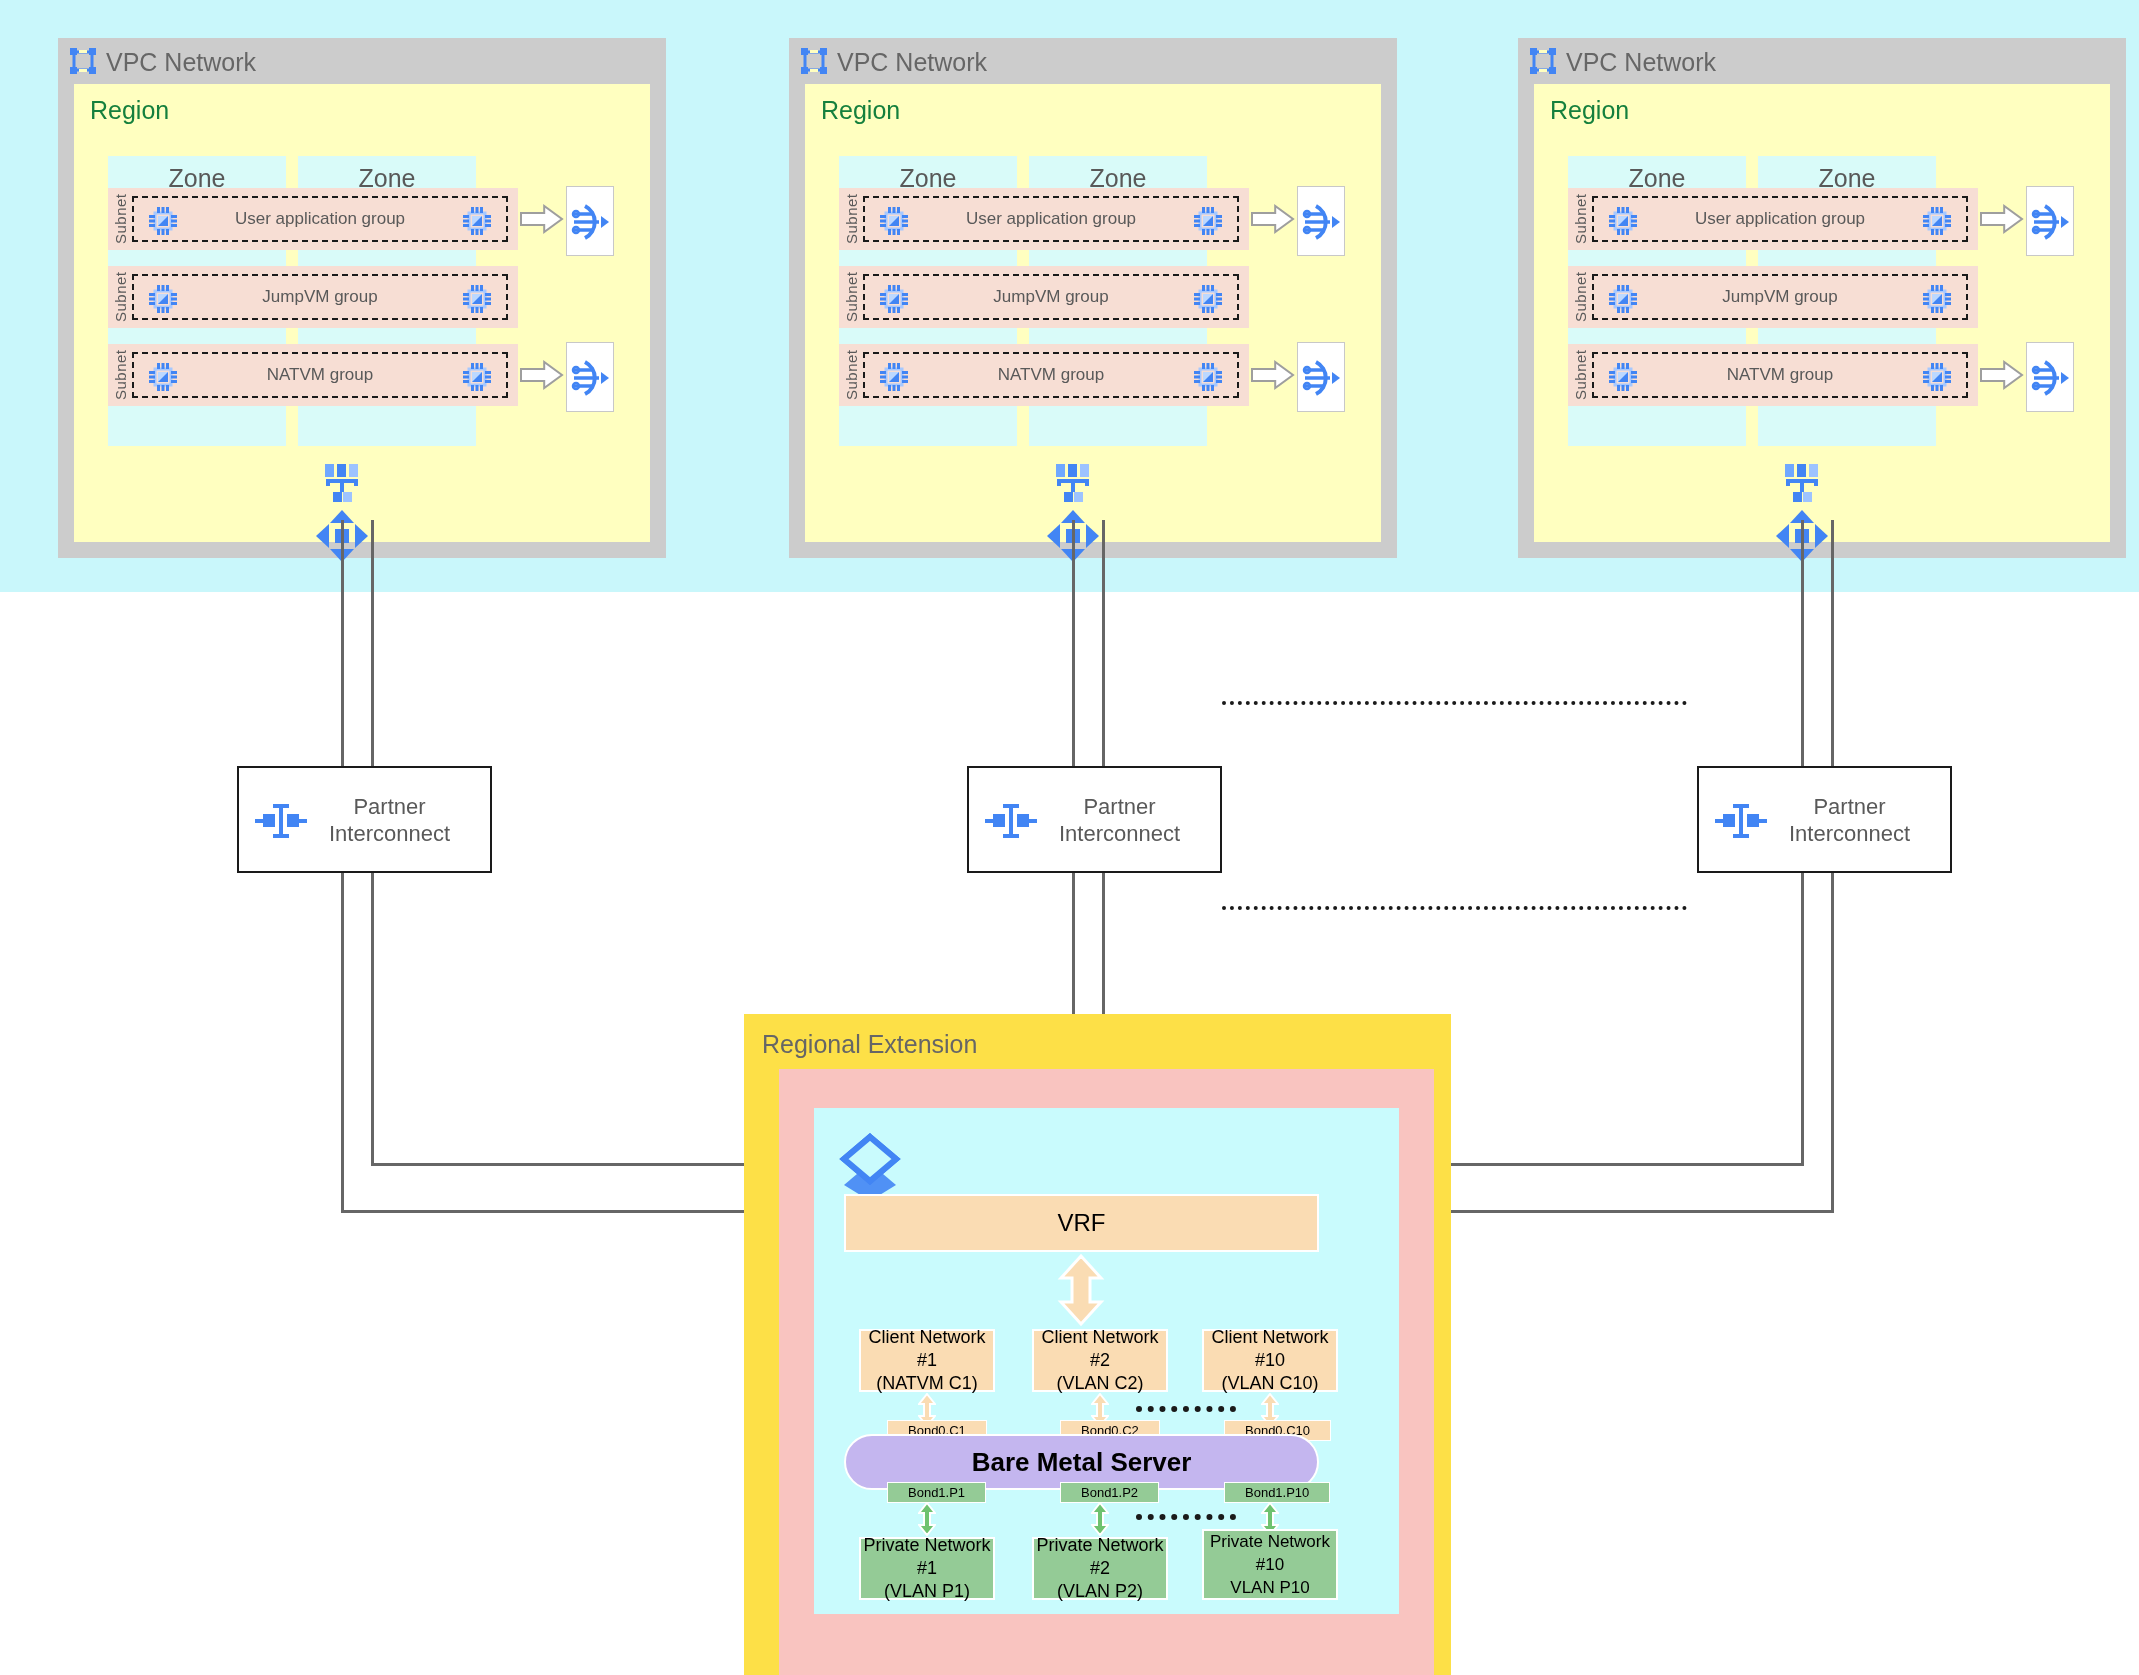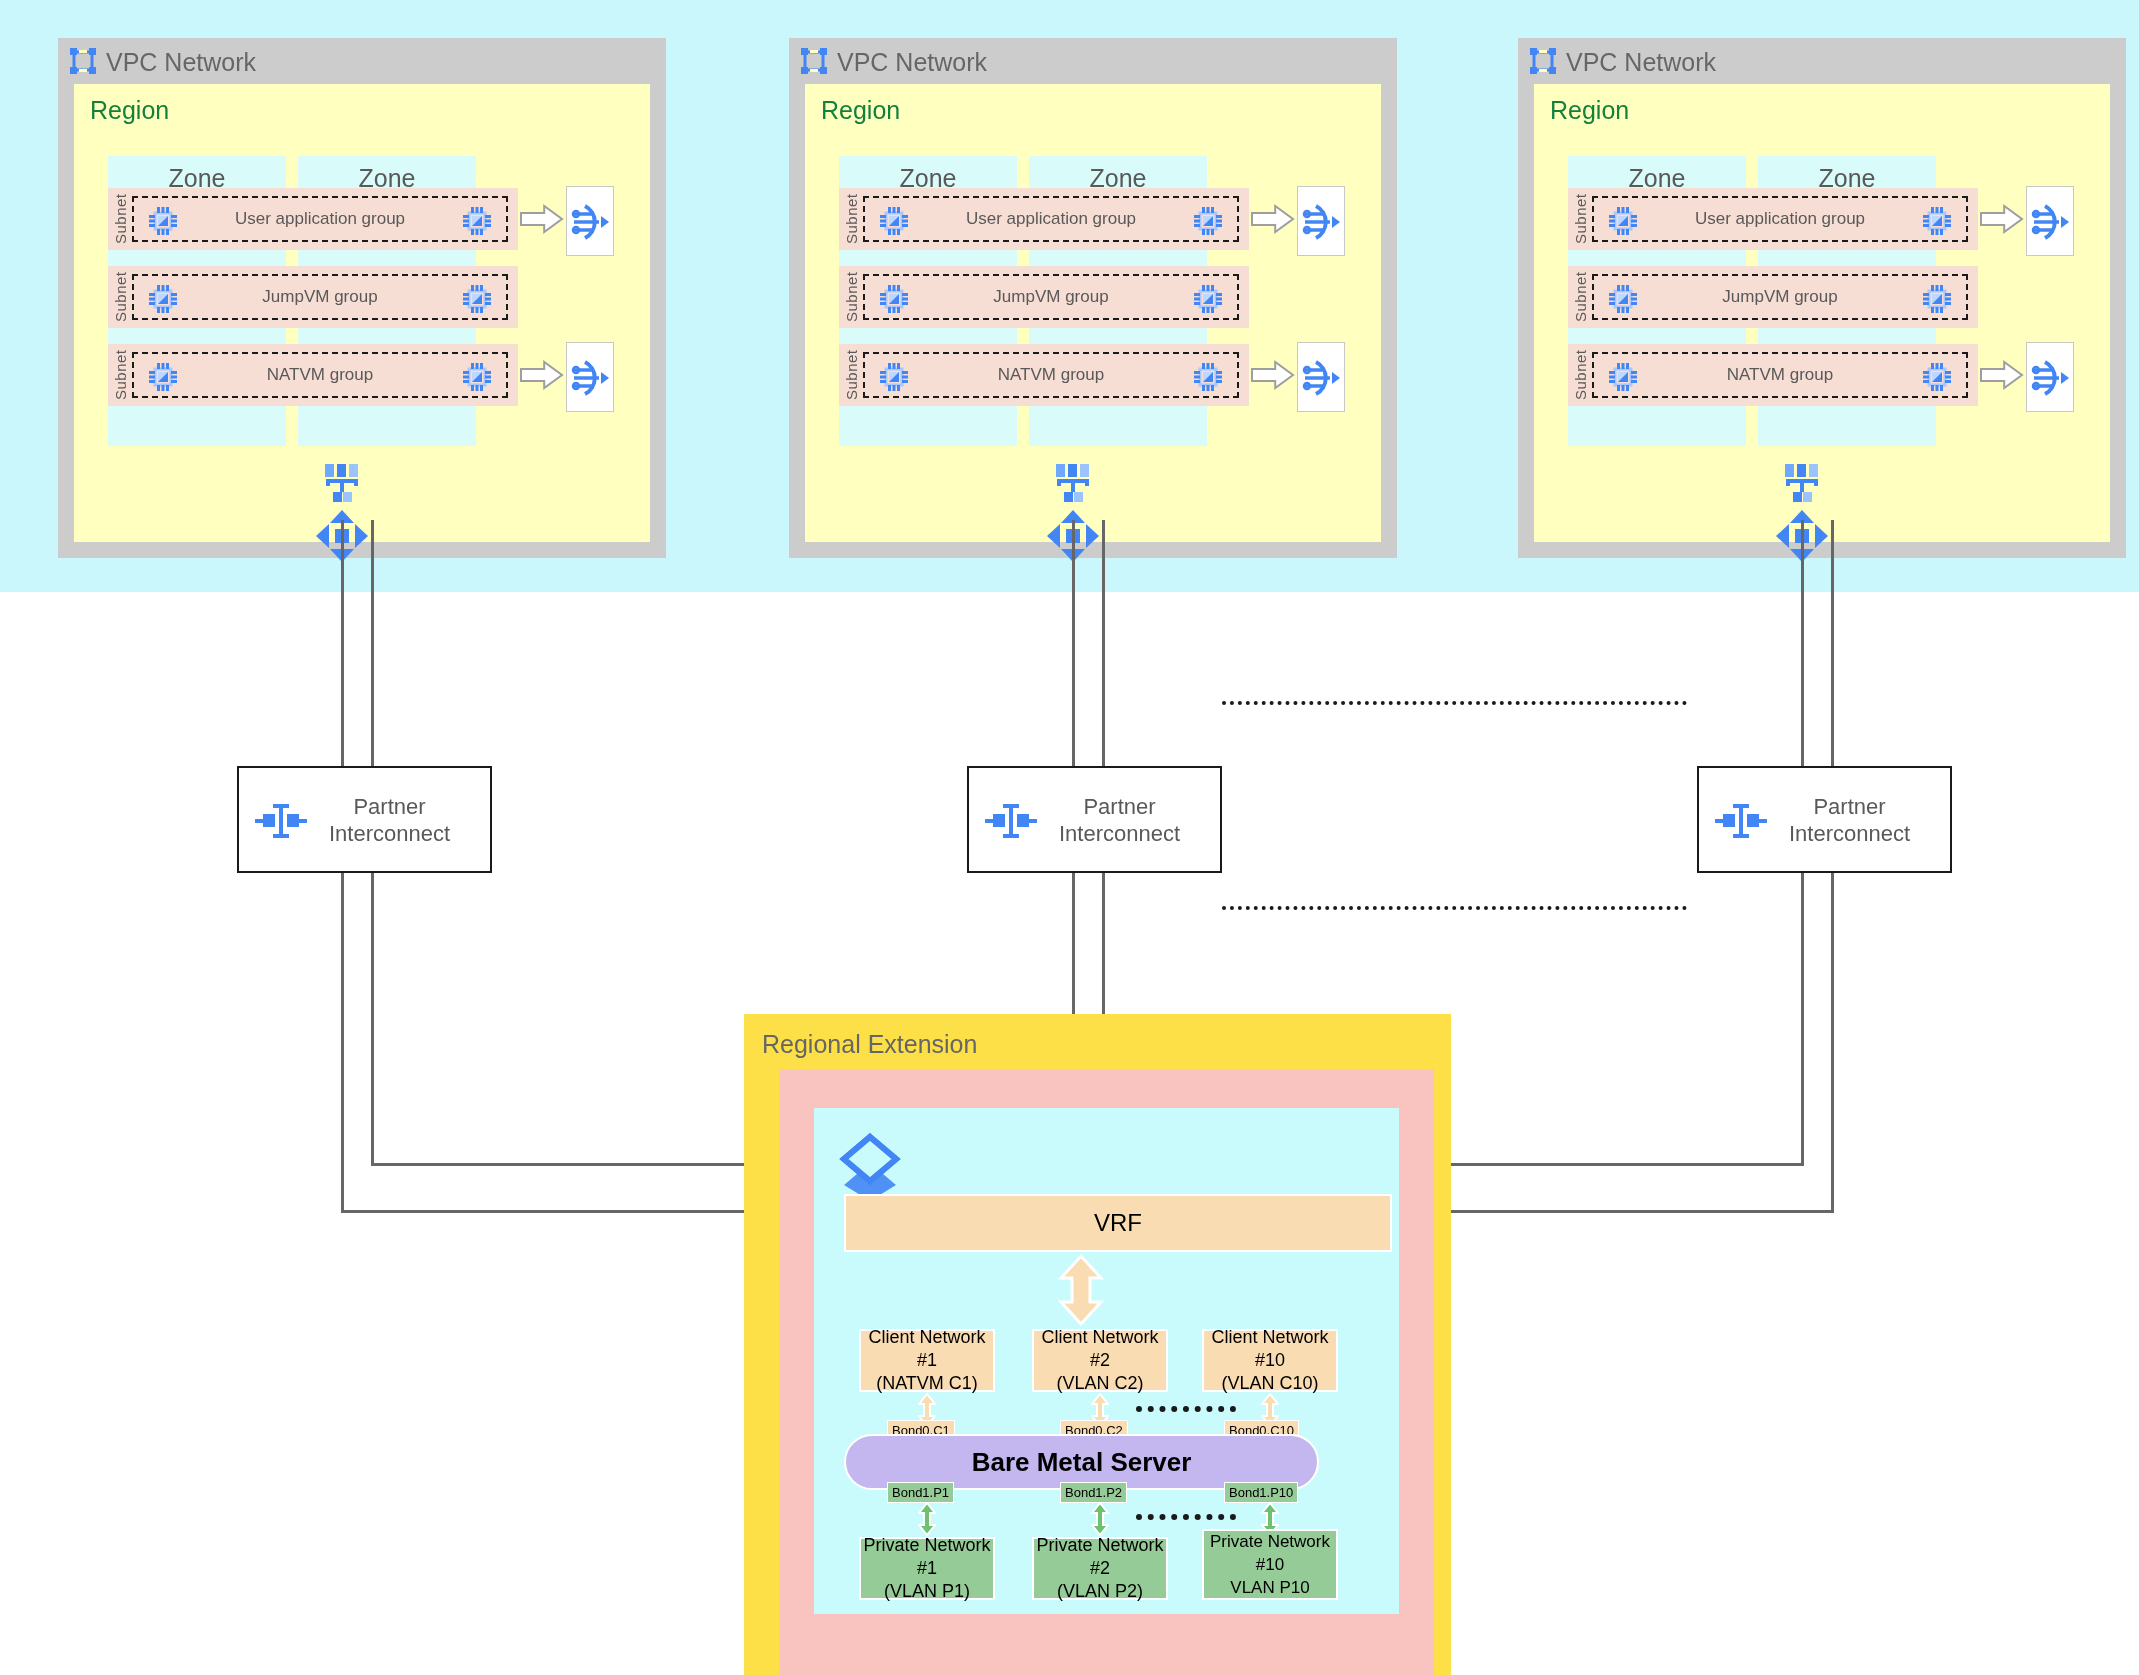--- a/index.html
+++ b/index.html
@@ -47,21 +47,21 @@
   .re-cyan{background:#c9fbfd;}
   .vrf{background:#fadcb3;border:2px solid #ffffff;display:flex;align-items:center;justify-content:center;}
   .vrf-label{color:#000000;font-size:24px;}
   .netbox{border:2px solid #ffffff;display:flex;align-items:center;justify-content:center;
       text-align:center;line-height:23px;font-size:18px;color:#000;}
   .client-net{background:#fadcb3;}
   .priv-net{background:#94cb96;}
   .bms{background:#c4b6ef;border:2px solid #ffffff;border-radius:120px;
       display:flex;align-items:center;justify-content:center;}
   .bms-label{font-size:26px;color:#000;font-weight:bold;}
-  .bond{position:absolute;font-size:13px;color:#000;padding:2px 4px;border:1px solid #ffffff;
+  .bond{position:absolute;font-size:13px;color:#000;padding:2px 20px;border:1px solid #ffffff;
       white-space:nowrap;line-height:15px;}
   .bond-c{background:#fadcb3;}
   .bond-p{background:#94cb96;}
   .smalldot{position:absolute;height:0;border-top:6px dotted #1a1a1a;}
 </style>
 </head>
 <body>
 
 <div id="stage">
 
@@ -716,21 +716,21 @@
     <div class="abs re-cyan" style="left:70px;top:94px;width:585px;height:506px;"></div>
 
     <span class="abs" style="left:90px;top:115px;width:72px;height:72px;">
       <svg width="72" height="72" viewBox="0 0 72 72">
         <polygon points="36,8 62,30 36,52 10,30" fill="none" stroke="#4285f4" stroke-width="6"></polygon>
         <polygon points="36,34 62,56 36,72 10,56" fill="#4285f4" opacity="0.9"></polygon>
         <polygon points="36,8 62,30 36,52 10,30" fill="#c9fbfd" stroke="#4285f4" stroke-width="6"></polygon>
       </svg>
     </span>
 
-    <div class="abs vrf" style="left:100px;top:180px;width:548px;height:58px;">
+    <div class="abs vrf" style="left:100px;top:180px;width:475px;height:58px;">
       <span class="vrf-label">VRF</span>
     </div>
 
     <span class="abs" style="left:313px;top:240px;width:48px;height:72px;">
       <svg width="48" height="72" viewBox="0 0 48 72">
         <polygon points="24,2 44,24 33,24 33,48 44,48 24,70 4,48 15,48 15,24 4,24" fill="#fadcb3" stroke="#ffffff" stroke-width="3"></polygon>
       </svg>
     </span>
 
     <div class="abs netbox client-net" style="left:115px;top:315px;width:136px;height:63px;">

